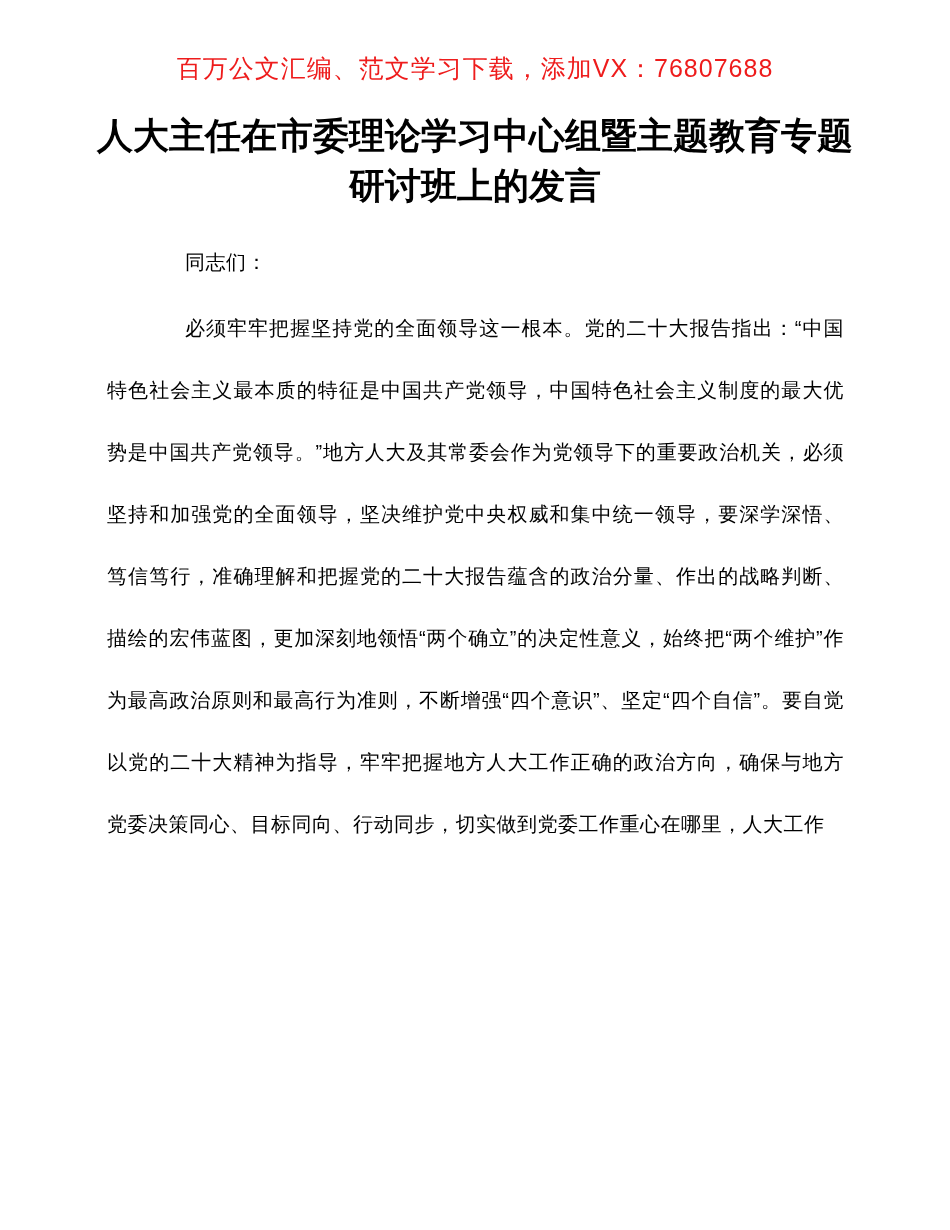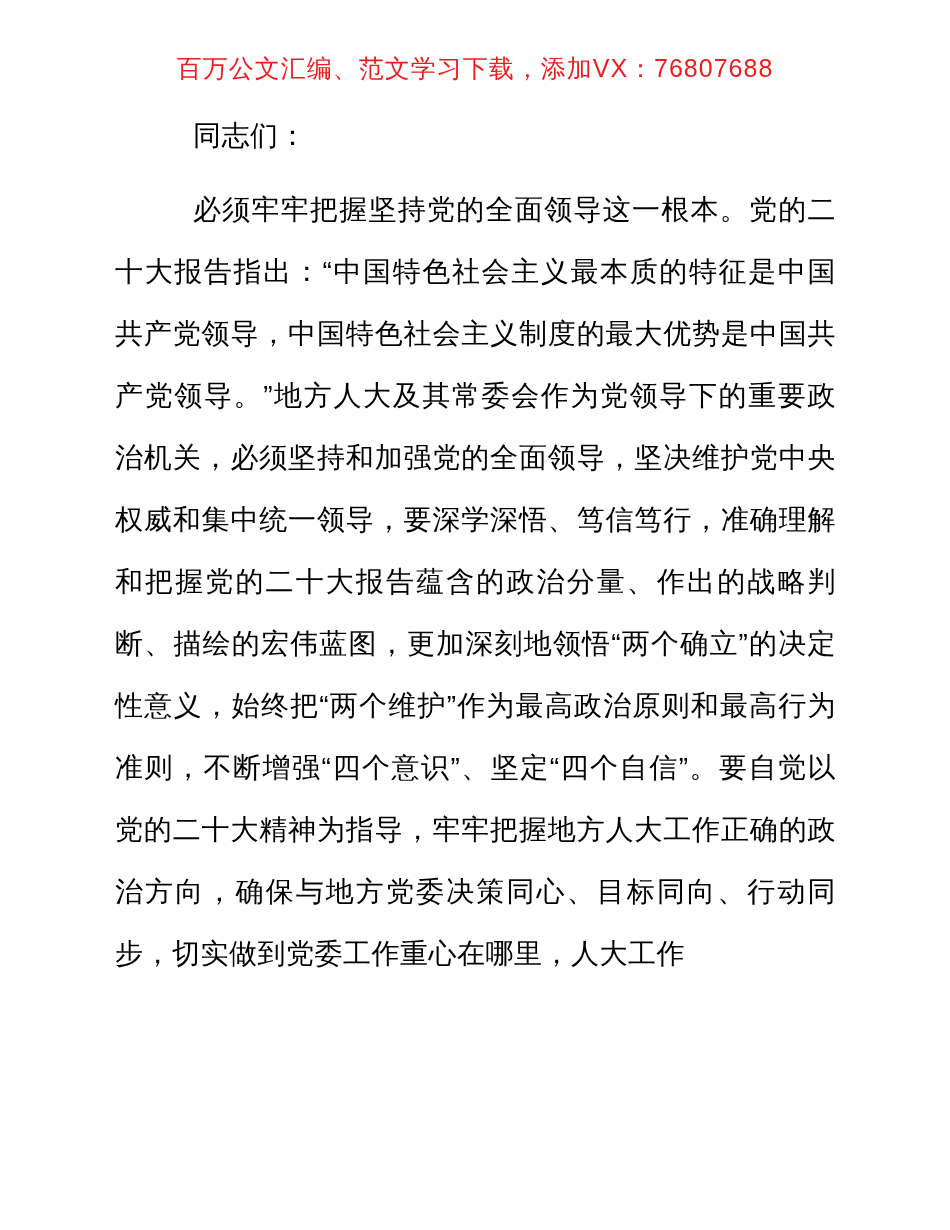--- a/index.html
+++ b/index.html
@@ -30,37 +30,38 @@
     text-align: center;
     font-size: 36px;
     line-height: 50px;
     font-weight: 700;
     color: #000000;
   }
   .body-text {
     margin: 20px 102px 0 103px; 
   }
   .body-text p {
-    margin: 12px;
+    margin: 4px;
     padding: 0;
-    font-size: 28px;
+    font-size: 20px;
     line-height: 62px;
     text-align: justify;
     text-justify: inter-ideograph;
     text-indent: 78px;
     color: #000000;
     letter-spacing: 0.5px;
   }
 </style>
 </head>
 <body>
 
 <div class="page">
 
   <div class="promo">百万公文汇编、范文学习下载，添加VX：76807688</div>
 
+  <h1 class="doc-title">人大主任在市委理论学习中心组暨主题教育专题研讨班上的发言</h1>
 
   <div class="body-text">
     <p>同志们：</p>
     <p>必须牢牢把握坚持党的全面领导这一根本。党的二十大报告指出：“中国特色社会主义最本质的特征是中国共产党领导，中国特色社会主义制度的最大优势是中国共产党领导。”地方人大及其常委会作为党领导下的重要政治机关，必须坚持和加强党的全面领导，坚决维护党中央权威和集中统一领导，要深学深悟、笃信笃行，准确理解和把握党的二十大报告蕴含的政治分量、作出的战略判断、描绘的宏伟蓝图，更加深刻地领悟“两个确立”的决定性意义，始终把“两个维护”作为最高政治原则和最高行为准则，不断增强“四个意识”、坚定“四个自信”。要自觉以党的二十大精神为指导，牢牢把握地方人大工作正确的政治方向，确保与地方党委决策同心、目标同向、行动同步，切实做到党委工作重心在哪里，人大工作</p>
   </div>
 
 </div>
 
 </body></html>

